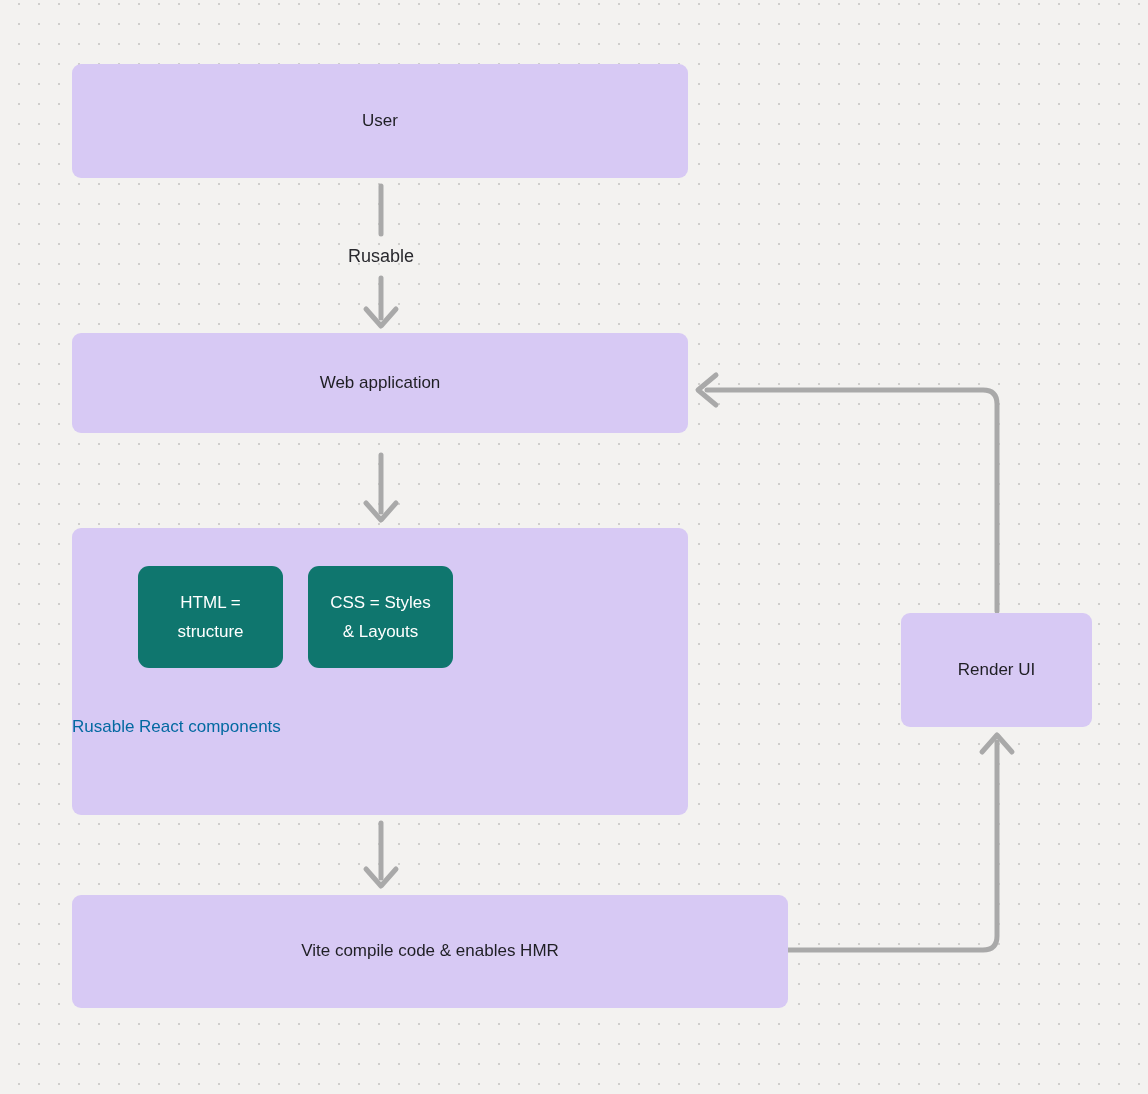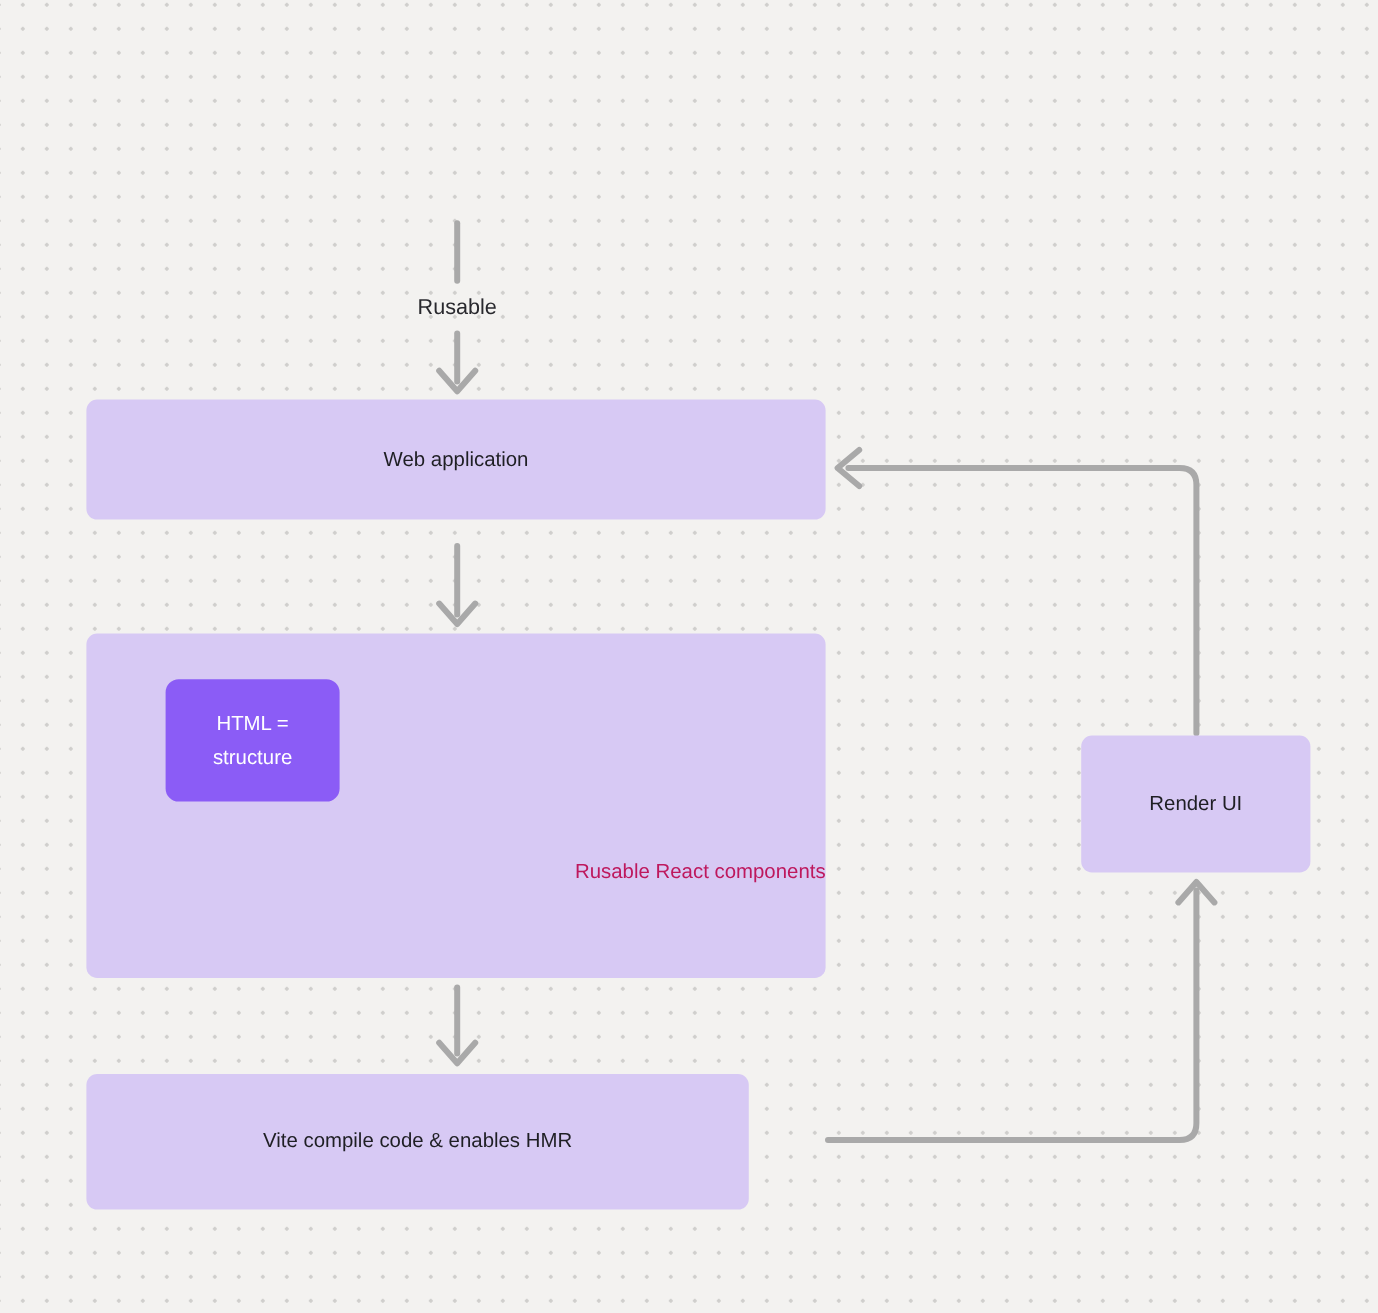--- a/index.html
+++ b/index.html
@@ -28,53 +28,53 @@
     display: flex;
     align-items: center;
     justify-content: center;
     color: #1f1f24;
     font-size: 17px;
     line-height: 1.35;
   }
   .node-user          { left: 72px;  top: 64px;  width: 616px; height: 114px; }
   .node-webapp        { left: 72px;  top: 333px; width: 616px; height: 100px; }
   .node-group         { left: 72px;  top: 528px; width: 616px; height: 287px; display: block; }
-  .node-vite          { left: 72px;  top: 895px; width: 552px; height: 113px; }
+  .node-vite          { left: 72px;  top: 895px; width: 716px; height: 113px; }
   .node-render-ui     { left: 901px; top: 613px; width: 191px; height: 114px; }
 
   .cards-row {
     position: absolute;
     left: 66px;
     top: 38px;
     display: flex;
     gap: 25px;
   }
   .card {
     width: 145px;
     height: 102px;
-    background: #8b5cf6;
+    background: #0f766e;
     border-radius: 11px;
     display: flex;
     flex-direction: column;
     align-items: center;
     justify-content: center;
     color: #ffffff;
     font-size: 17px;
     font-weight: 500;
     line-height: 29px;
     text-align: center;
   }
   .group-label {
     position: absolute;
     left: 0;
     top: 188px;
     width: 100%;
-    text-align: right;
+    text-align: left;
     font-size: 17px;
-    color: #be185d;
+    color: #0369a1;
   }
   .edge-label {
     position: absolute;
     left: 381px;
     top: 246px;
     transform: translateX(-50%);
     font-size: 18px;
     color: #29292e;
     white-space: nowrap;
   }
@@ -118,32 +118,39 @@
       <path d="M690,950 L983,950 Q997,950 997,936 L997,742"></path>
       <path d="M982,752 L997,735 L1012,752"></path>
     </g>
 
     <g>
       <path d="M997,611 L997,404 Q997,390 983,390 L707,390"></path>
       <path d="M716,375 L698,390 L716,405"></path>
     </g>
   </svg>
 
+  <div class="node node-user">
+    <span>User</span>
+  </div>
 
   <div class="edge-label">Rusable</div>
 
   <div class="node node-webapp">
     <span>Web application</span>
   </div>
 
   <div class="node node-group">
     <div class="cards-row">
       <div class="card">
         <span>HTML =</span>
         <span>structure</span>
+      </div>
+      <div class="card">
+        <span>CSS = Styles</span>
+        <span>&amp; Layouts</span>
       </div>
     </div>
     <div class="group-label">Rusable React components</div>
   </div>
 
   <div class="node node-vite">
     <span>Vite compile code &amp; enables HMR</span>
   </div>
 
   <div class="node node-render-ui">

